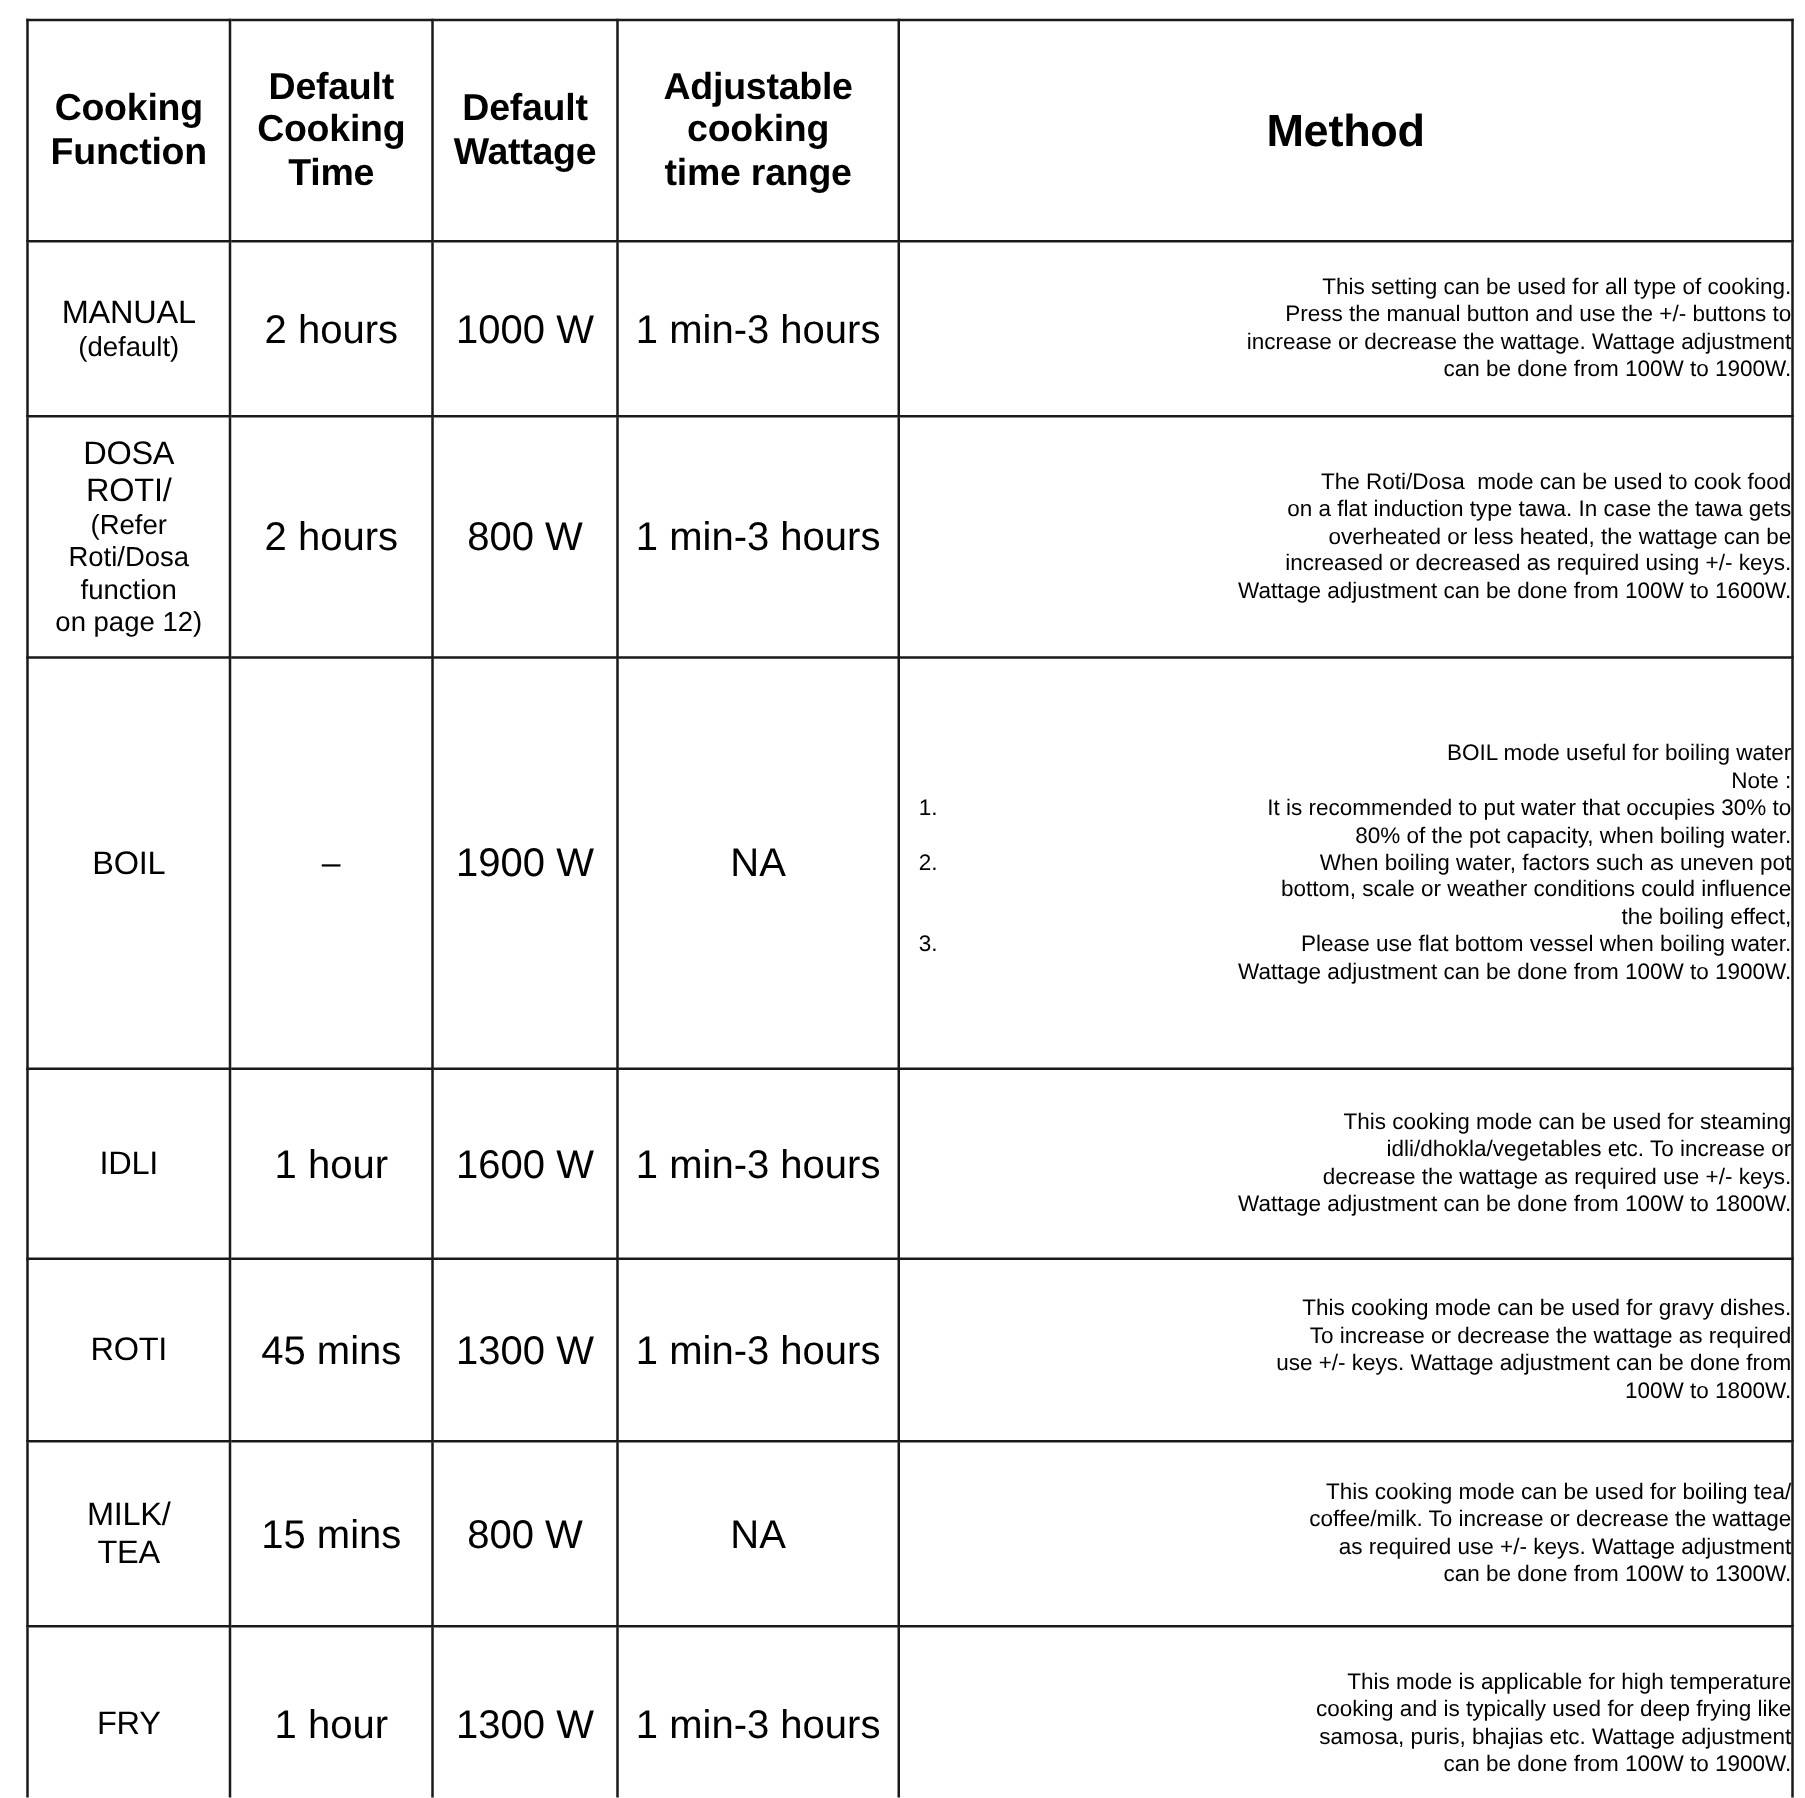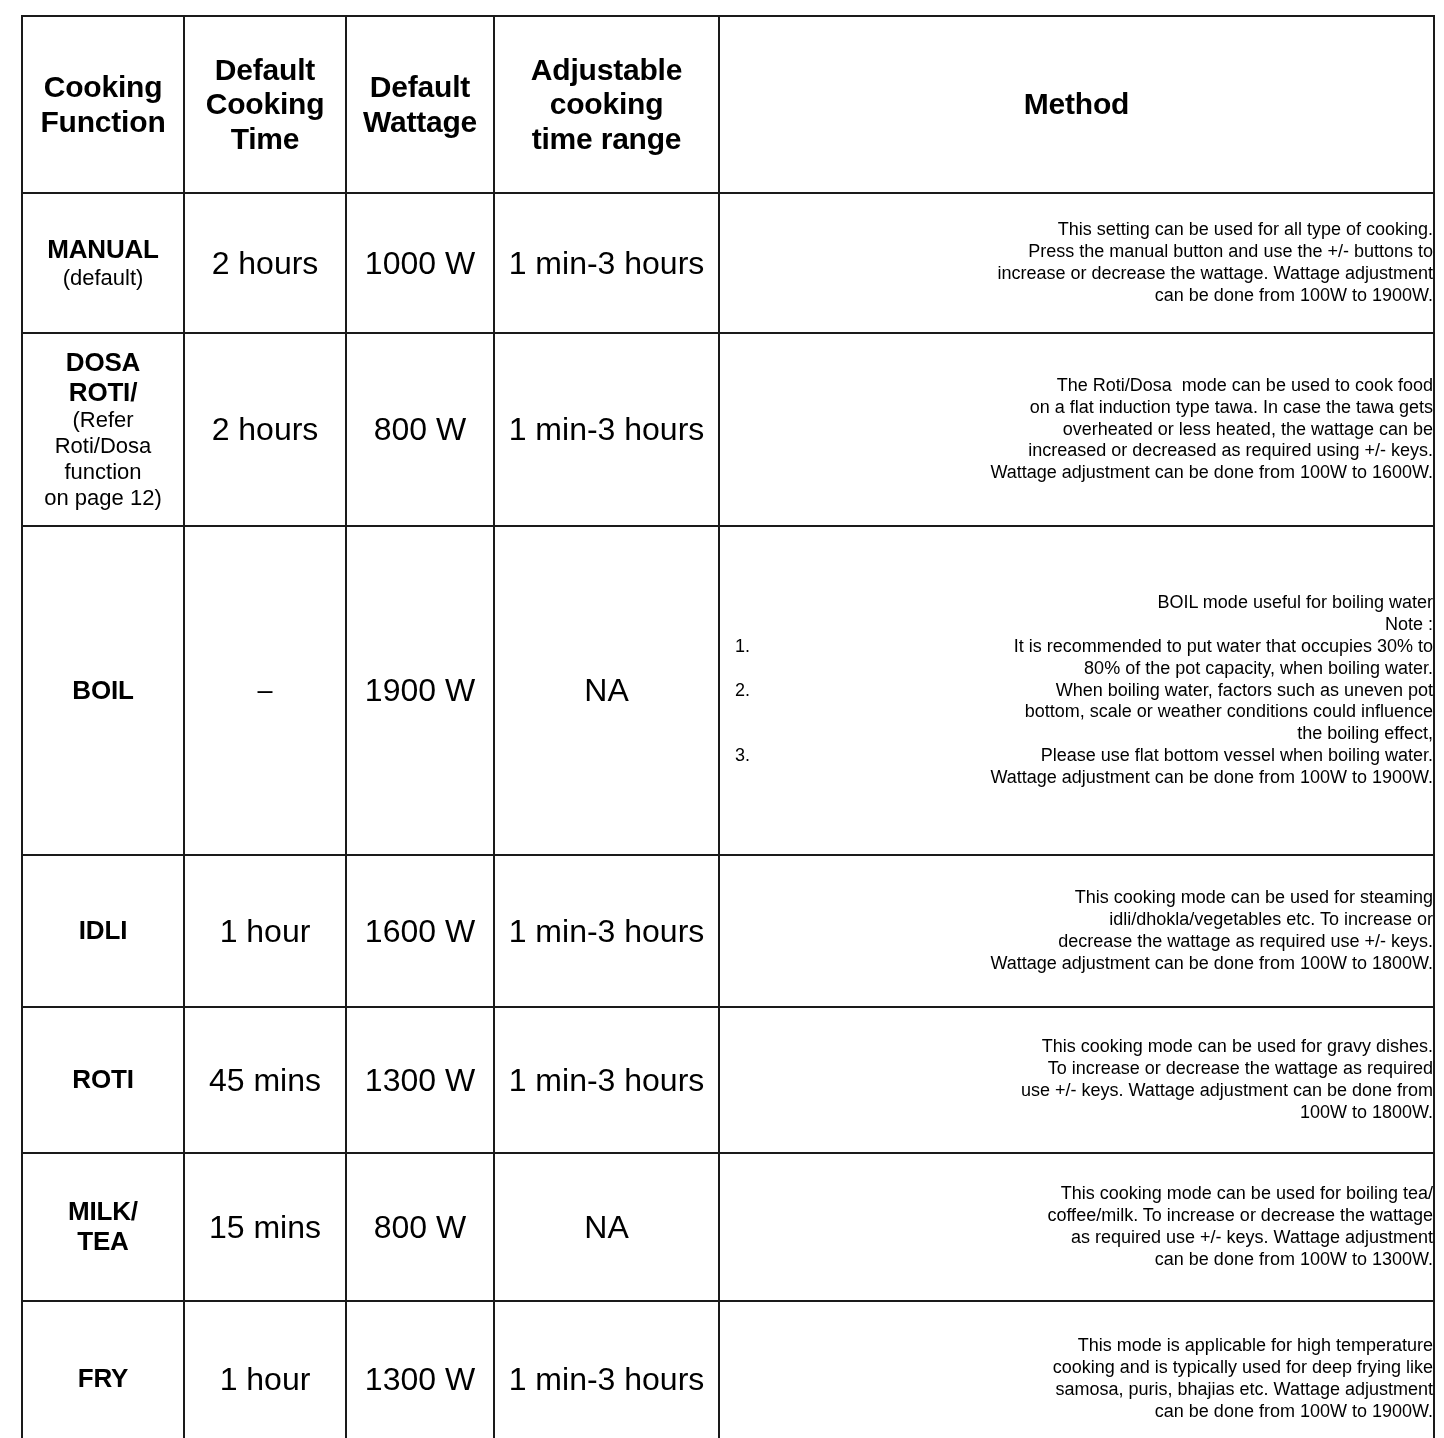--- a/index.html
+++ b/index.html
@@ -43,32 +43,32 @@
 
   .hdr {
     text-align: center;
     font-weight: bold;
     font-size: 30px;
     line-height: 1.14;
     padding: 6px 4px;
     letter-spacing: -0.2px;
   }
   .hdr-method {
-    font-size: 30px;
+    font-size: 36px;
   }
   .row-head {
     height: 177px;
   }
 
   .fn-cell {
     text-align: center;
     padding: 4px 3px;
   }
   .fn-name {
-    font-weight: bold;
+    font-weight: normal;
     font-size: 26px;
     line-height: 1.15;
     letter-spacing: -0.2px;
   }
   .fn-sub {
     font-weight: normal;
     font-size: 22px;
     line-height: 1.18;
     margin-top: 2px;
   }

